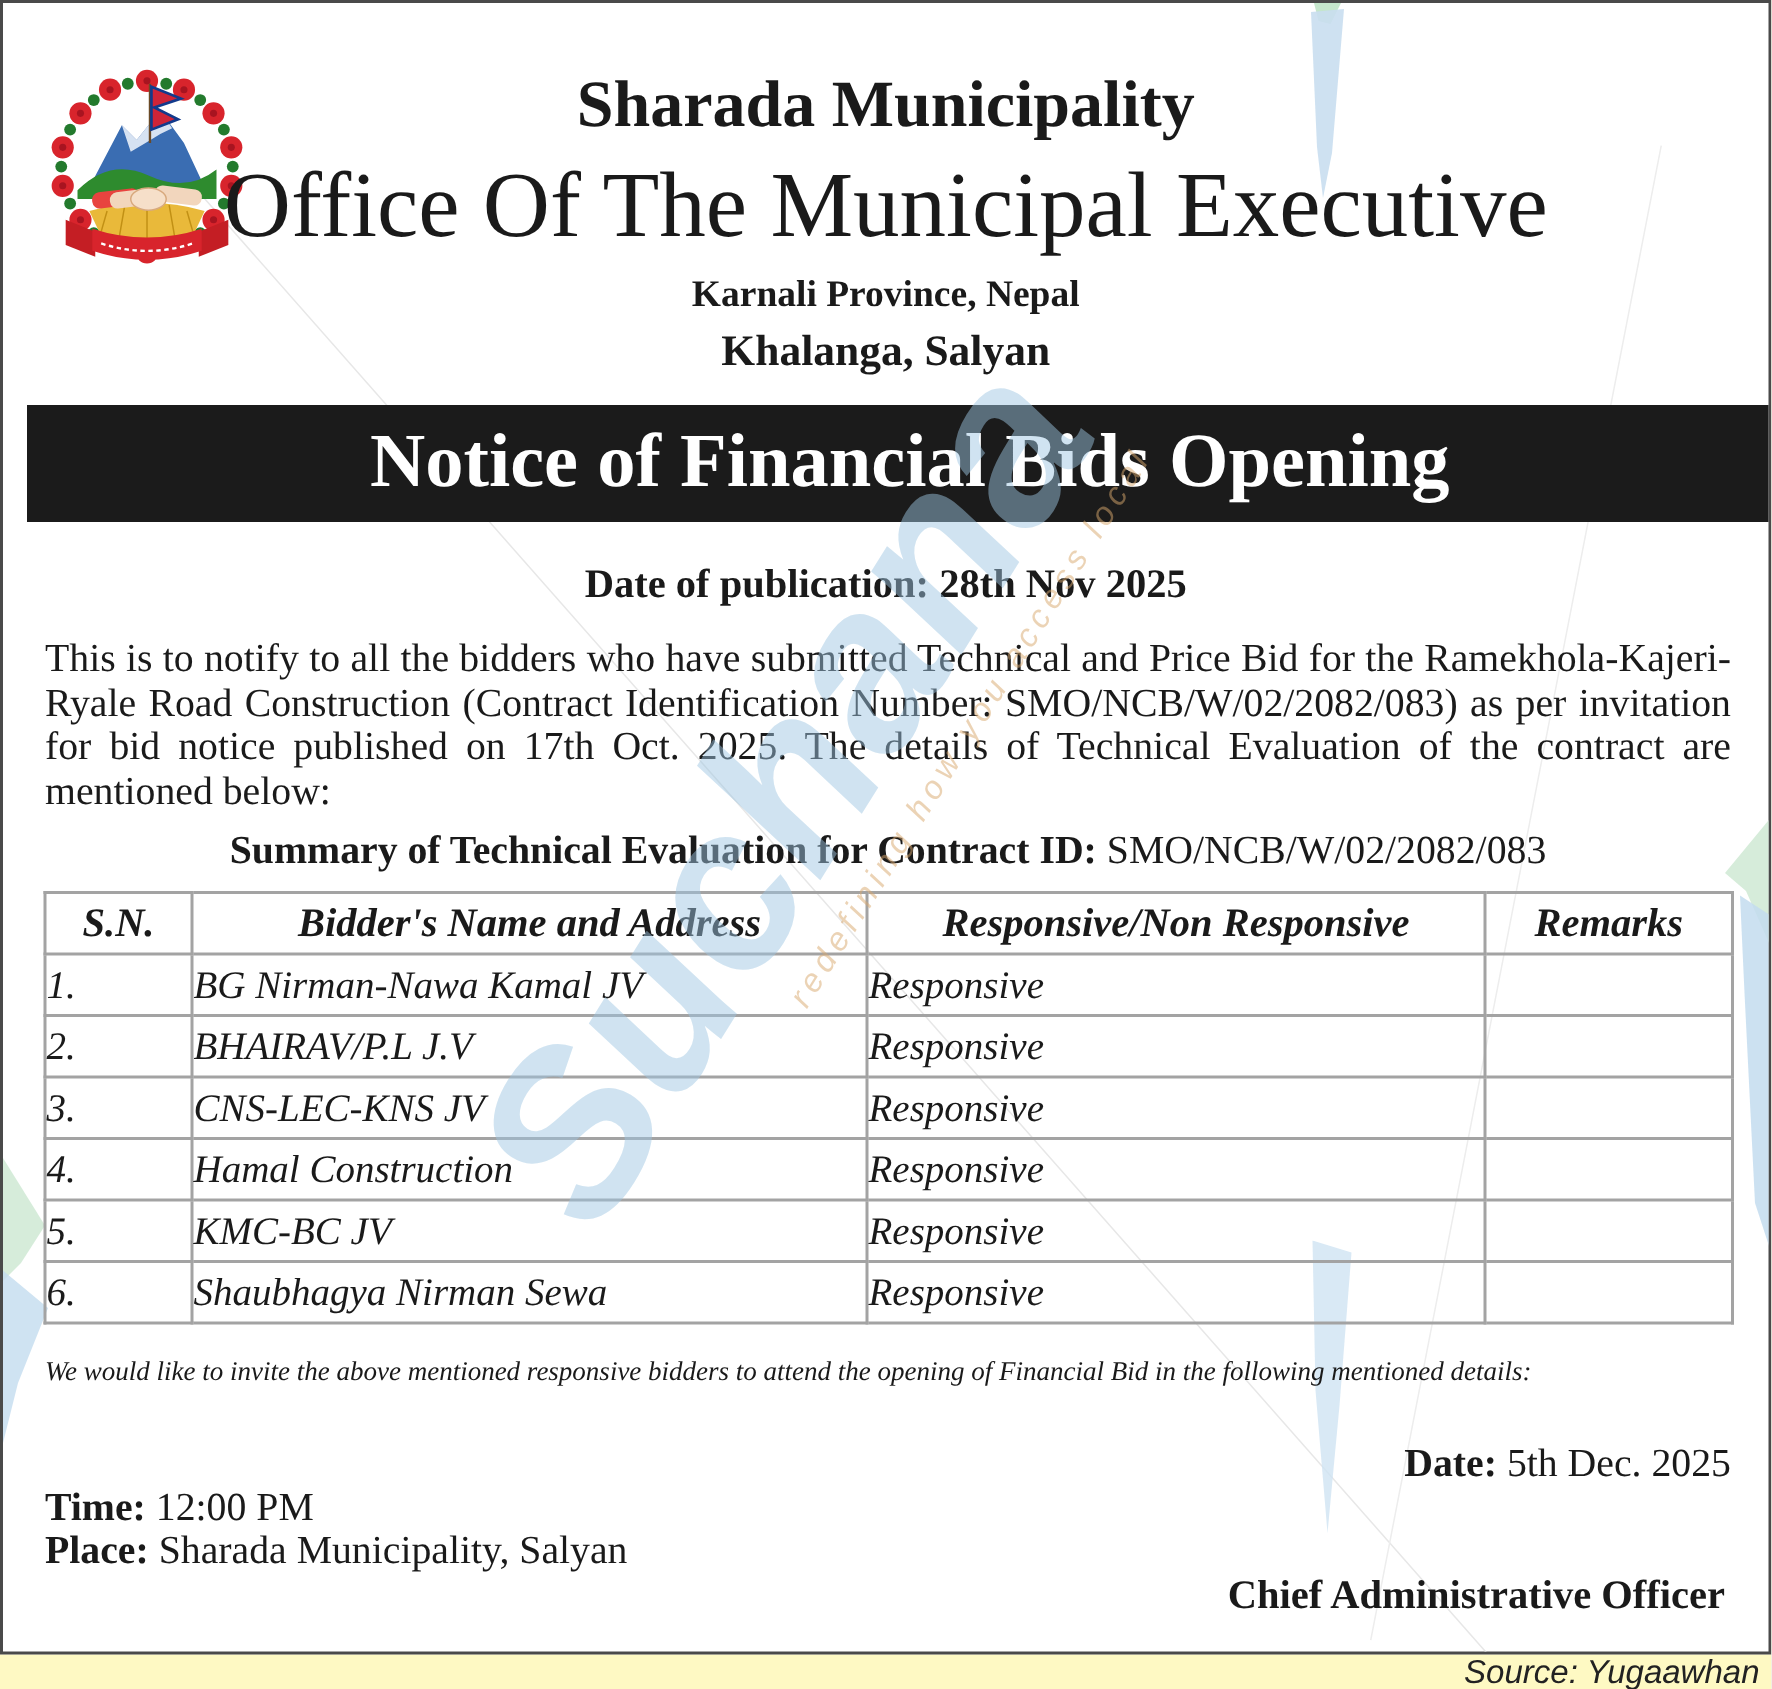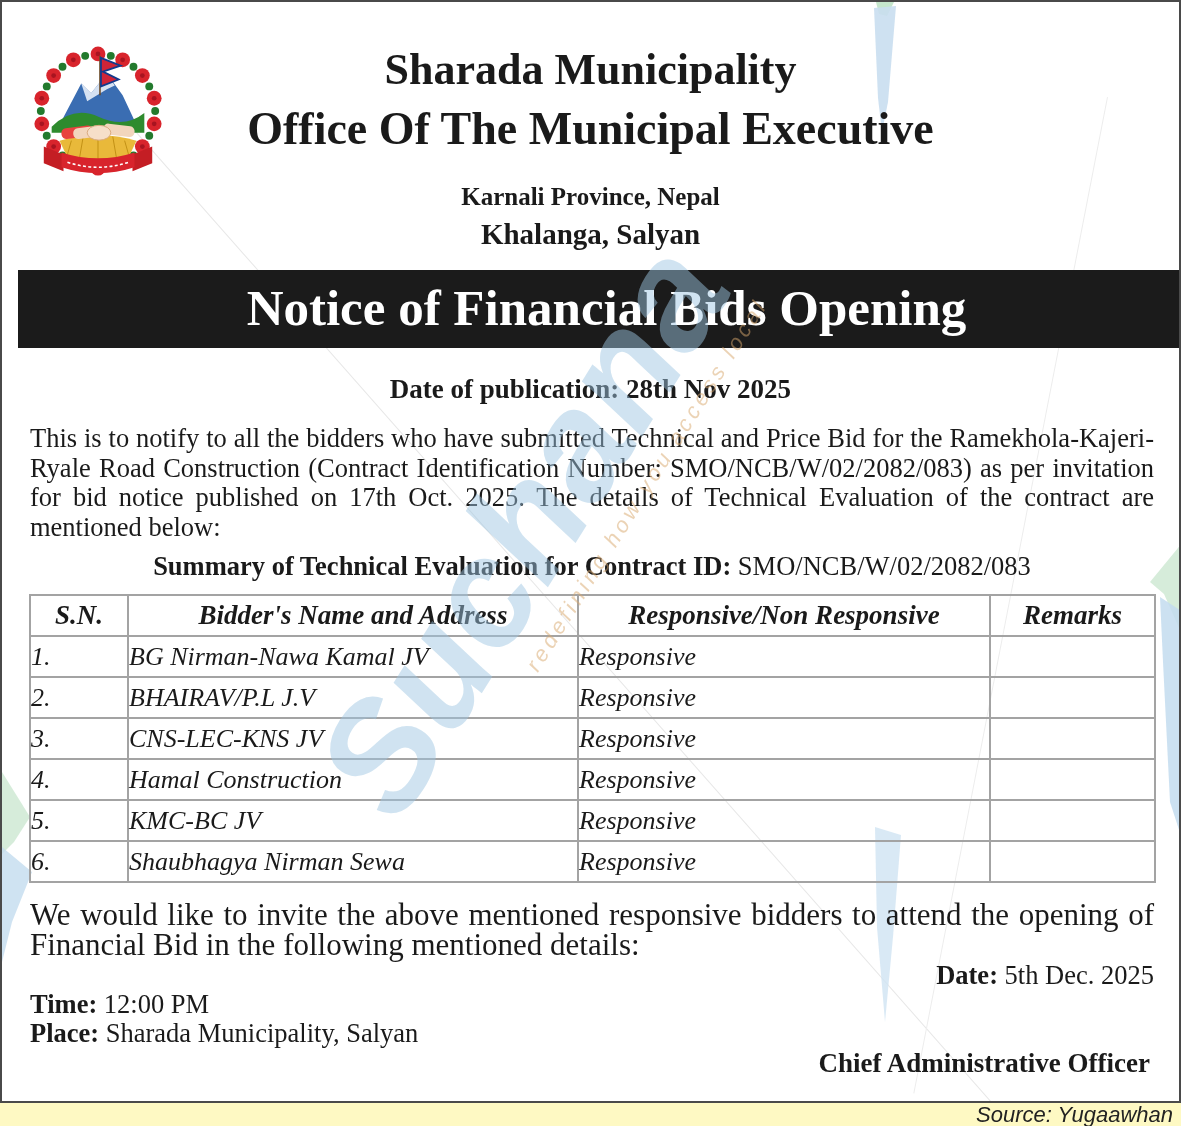--- a/index.html
+++ b/index.html
@@ -22,21 +22,21 @@
              font-family:"Liberation Sans", sans-serif; font-weight:bold; font-style:italic;
              font-size:152px; color:#9ec6e2; opacity:.48; transform:rotate(-58deg); }
   .wm-tagline { position:absolute; left:295px; top:470px; width:700px; text-align:center;
              font-family:"Liberation Sans", sans-serif; font-style:italic;
              font-size:22px; letter-spacing:4px; color:#d9a86e; opacity:.5; transform:rotate(-58deg); }
 
   
   .emblem { position:absolute; left:22px; top:44px; width:148px; height:138px; z-index:2; }
   .hline { position:absolute; left:0; width:100%; text-align:center; color:#1a1a1a; z-index:2; }
   .h-muni   { top:42px;  font-size:44px; font-weight:bold; }
-  .h-office { top:100px; font-size:46px; font-weight:bold;text-align:center; }
+  .h-office { top:100px; font-size:62px; font-weight:normal;text-align:center; }
   .h-prov   { top:181px; font-size:25px; font-weight:bold; }
   .h-place  { top:216px; font-size:29px; font-weight:bold; }
 
   
   .band { position:absolute; left:16px; top:268px; width:100%; height:78px; background:#1b1b1b; z-index:2; }
   .band-title { width:100%; text-align:center; color:#ffffff; font-size:51px; font-weight:bold; line-height:76px; }
 
   
   .pubdate { position:absolute; left:0; top:372px; width:100%; text-align:center;
              font-size:27px; font-weight:bold; color:#1a1a1a; z-index:2; }
@@ -45,22 +45,22 @@
   .summary { position:absolute; left:28px; top:549px; width:1124px; font-size:26.5px; color:#1a1a1a; z-index:2;text-align:center; }
   .summary b { font-weight:bold; }
 
   table.bids { position:absolute; left:27px; top:592px; width:1125px; border-collapse:collapse; z-index:2;
                font-size:26px; color:#1a1a1a; table-layout:fixed; }
   table.bids th, table.bids td { border:2px solid #a3a3a3; height:41px; padding:0; vertical-align:middle;font-style:italic; }
   table.bids th { font-size:27px; font-weight:bold; text-align:center; }
   td.c-sn { padding-left:20px; }
   td.c-bidder, td.c-status { padding-left:13px; }
 
-  .invite { position:absolute; left:28px; top:898px; width:1124px; font-size:31px;
-            line-height:29.5px; text-align:justify; color:#1a1a1a; z-index:2; }
+  .invite { position:absolute; left:28px; top:898px; width:1124px; font-size:18px;
+            line-height:29.5px; text-align:justify; color:#1a1a1a; z-index:2;font-style:italic; }
   .kv { position:absolute; left:28px; width:1124px; font-size:26.5px; color:#1a1a1a; z-index:2; }
   .kv b { font-weight:bold; }
   .kv-date  { top:958px;text-align:right; }
   .kv-time  { top:987px; }
   .kv-place { top:1016px; }
   .signature { position:absolute; right:29px; top:1046px; font-size:27px; font-weight:bold;
                color:#1a1a1a; z-index:2; }
 
   .source { position:absolute; right:8px; top:1102px; font-family:"Liberation Sans", sans-serif;
             font-style:italic; font-size:22px; color:#222; }

